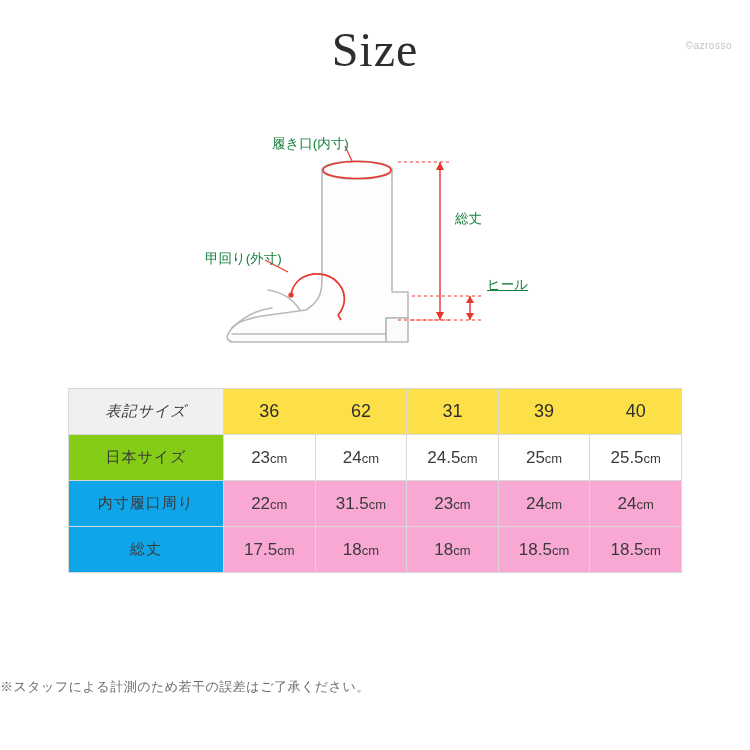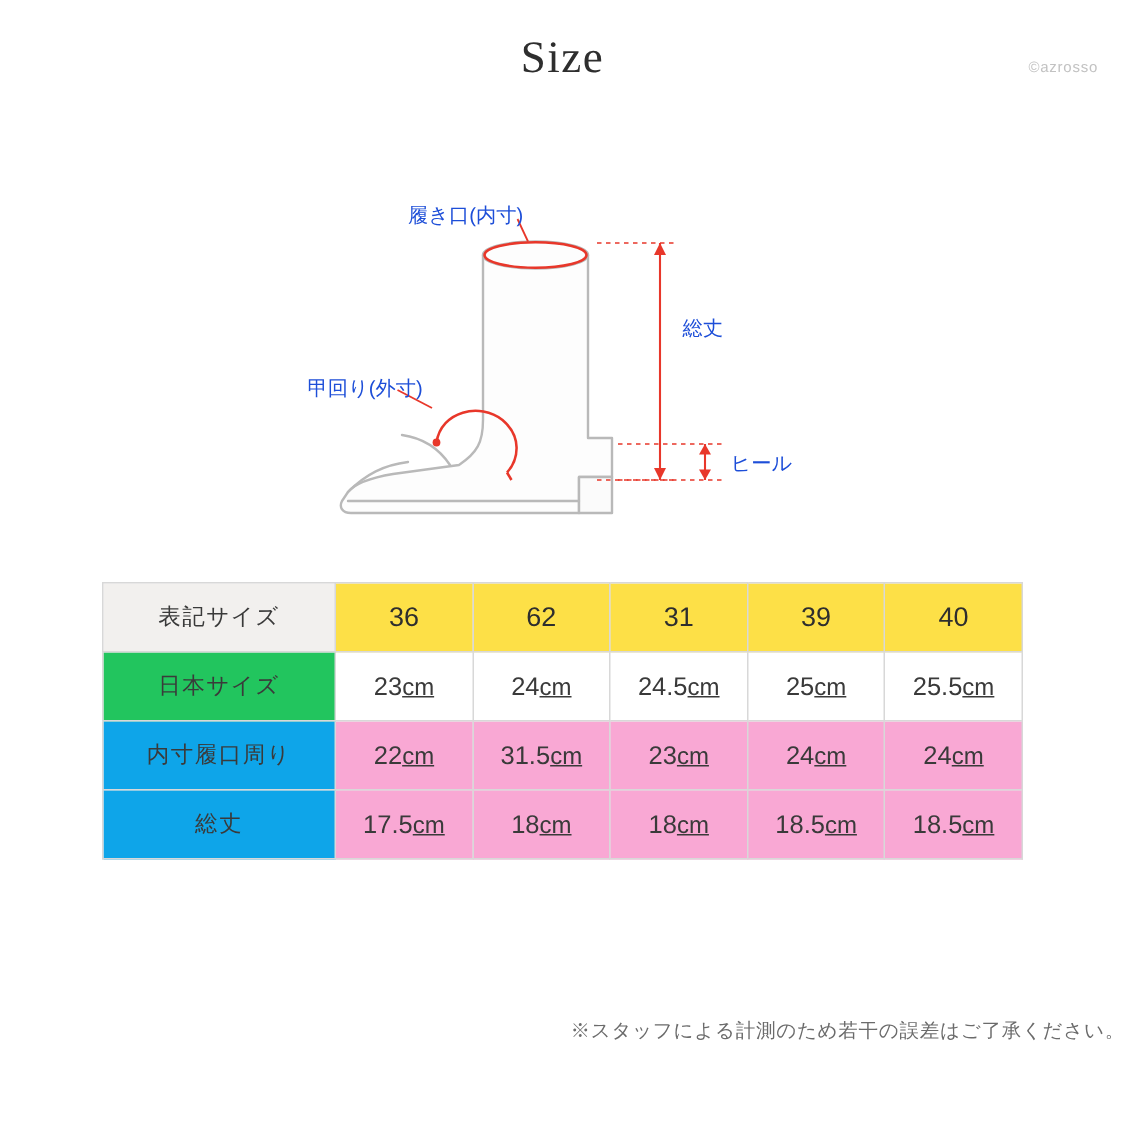--- a/index.html
+++ b/index.html
@@ -20,21 +20,21 @@
     height: 750px;
     position: relative;
   }
   .title {
     position: absolute;
     top: 22px;
     left: 0;
     width: 750px;
     text-align: center;
     font-family: "Liberation Serif", serif;
-    font-size: 30px;
+    font-size: 48px;
     letter-spacing: 1px;
     color: #2e2e2e;
     font-weight: 400;
   }
   .copyright {
     position: absolute;
     top: 40px;
     right: 18px;
     font-size: 10px;
     color: #c2c2c2;
@@ -47,28 +47,28 @@
     top: 120px;
     left: 0;
     width: 750px;
     height: 250px;
   }
   .diagram svg { display: block; }
 
   .dlabel {
     position: absolute;
     font-size: 13.5px;
-    color: #1d4ed8;
+    color: #15803d;
     white-space: nowrap;
     font-family: "Liberation Sans", sans-serif;
   }
   #label-opening { top: 15px; left: 272px; }
   #label-instep  { top: 130px; left: 205px; }
   #label-total   { top: 90px;  left: 455px; }
-  #label-heel    { top: 180px; left: 487px; }
+  #label-heel    { top: 156px; left: 487px; text-decoration: underline; }
 
   
   .table-wrap {
     position: absolute;
     top: 388px;
     left: 68px;
     width: 614px;
   }
   table.size-table {
     border-collapse: collapse;
@@ -78,46 +78,46 @@
   table.size-table td, table.size-table th {
     border: 1px solid #d8d8d8;
     height: 45px;
     text-align: center;
     vertical-align: middle;
     font-weight: normal;
     padding: 0;
   }
   table.size-table .rowhead {
     width: 154px;
-    background: #22c55e;
+    background: #84cc16;
     font-size: 15px;
     color: #3a3a3a;
     letter-spacing: 1px;
   }
-  table.size-table thead .rowhead { background: #f2f0ee; }
+  table.size-table thead .rowhead { background: #f2f0ee; font-style: italic; }
   table.size-table thead td.colhead {
     background: #fde047;
     font-size: 18px;
     color: #2e2e2e;
   }
   table.size-table tbody td.val {
     font-size: 17px;
     color: #3a3a3a;
     background: #ffffff;
   }
   table.size-table tbody tr.alt td.val { background: #f9a8d4; }
   table.size-table tbody tr.alt .rowhead { background: #0ea5e9; }
-  .unit { font-size: 16px; margin-left: 0; text-decoration: underline; }
+  .unit { font-size: 13px; margin-left: 0; }
 
   .note {
     position: absolute;
     top: 678px;
     left: 0;
     width: 750px;
-    text-align: right;
+    text-align: left;
     font-size: 13px;
     color: #6b6b6b;
     letter-spacing: 0.5px;
   }
 </style>
 </head>
 <body>
 
 <div class="page">
 

